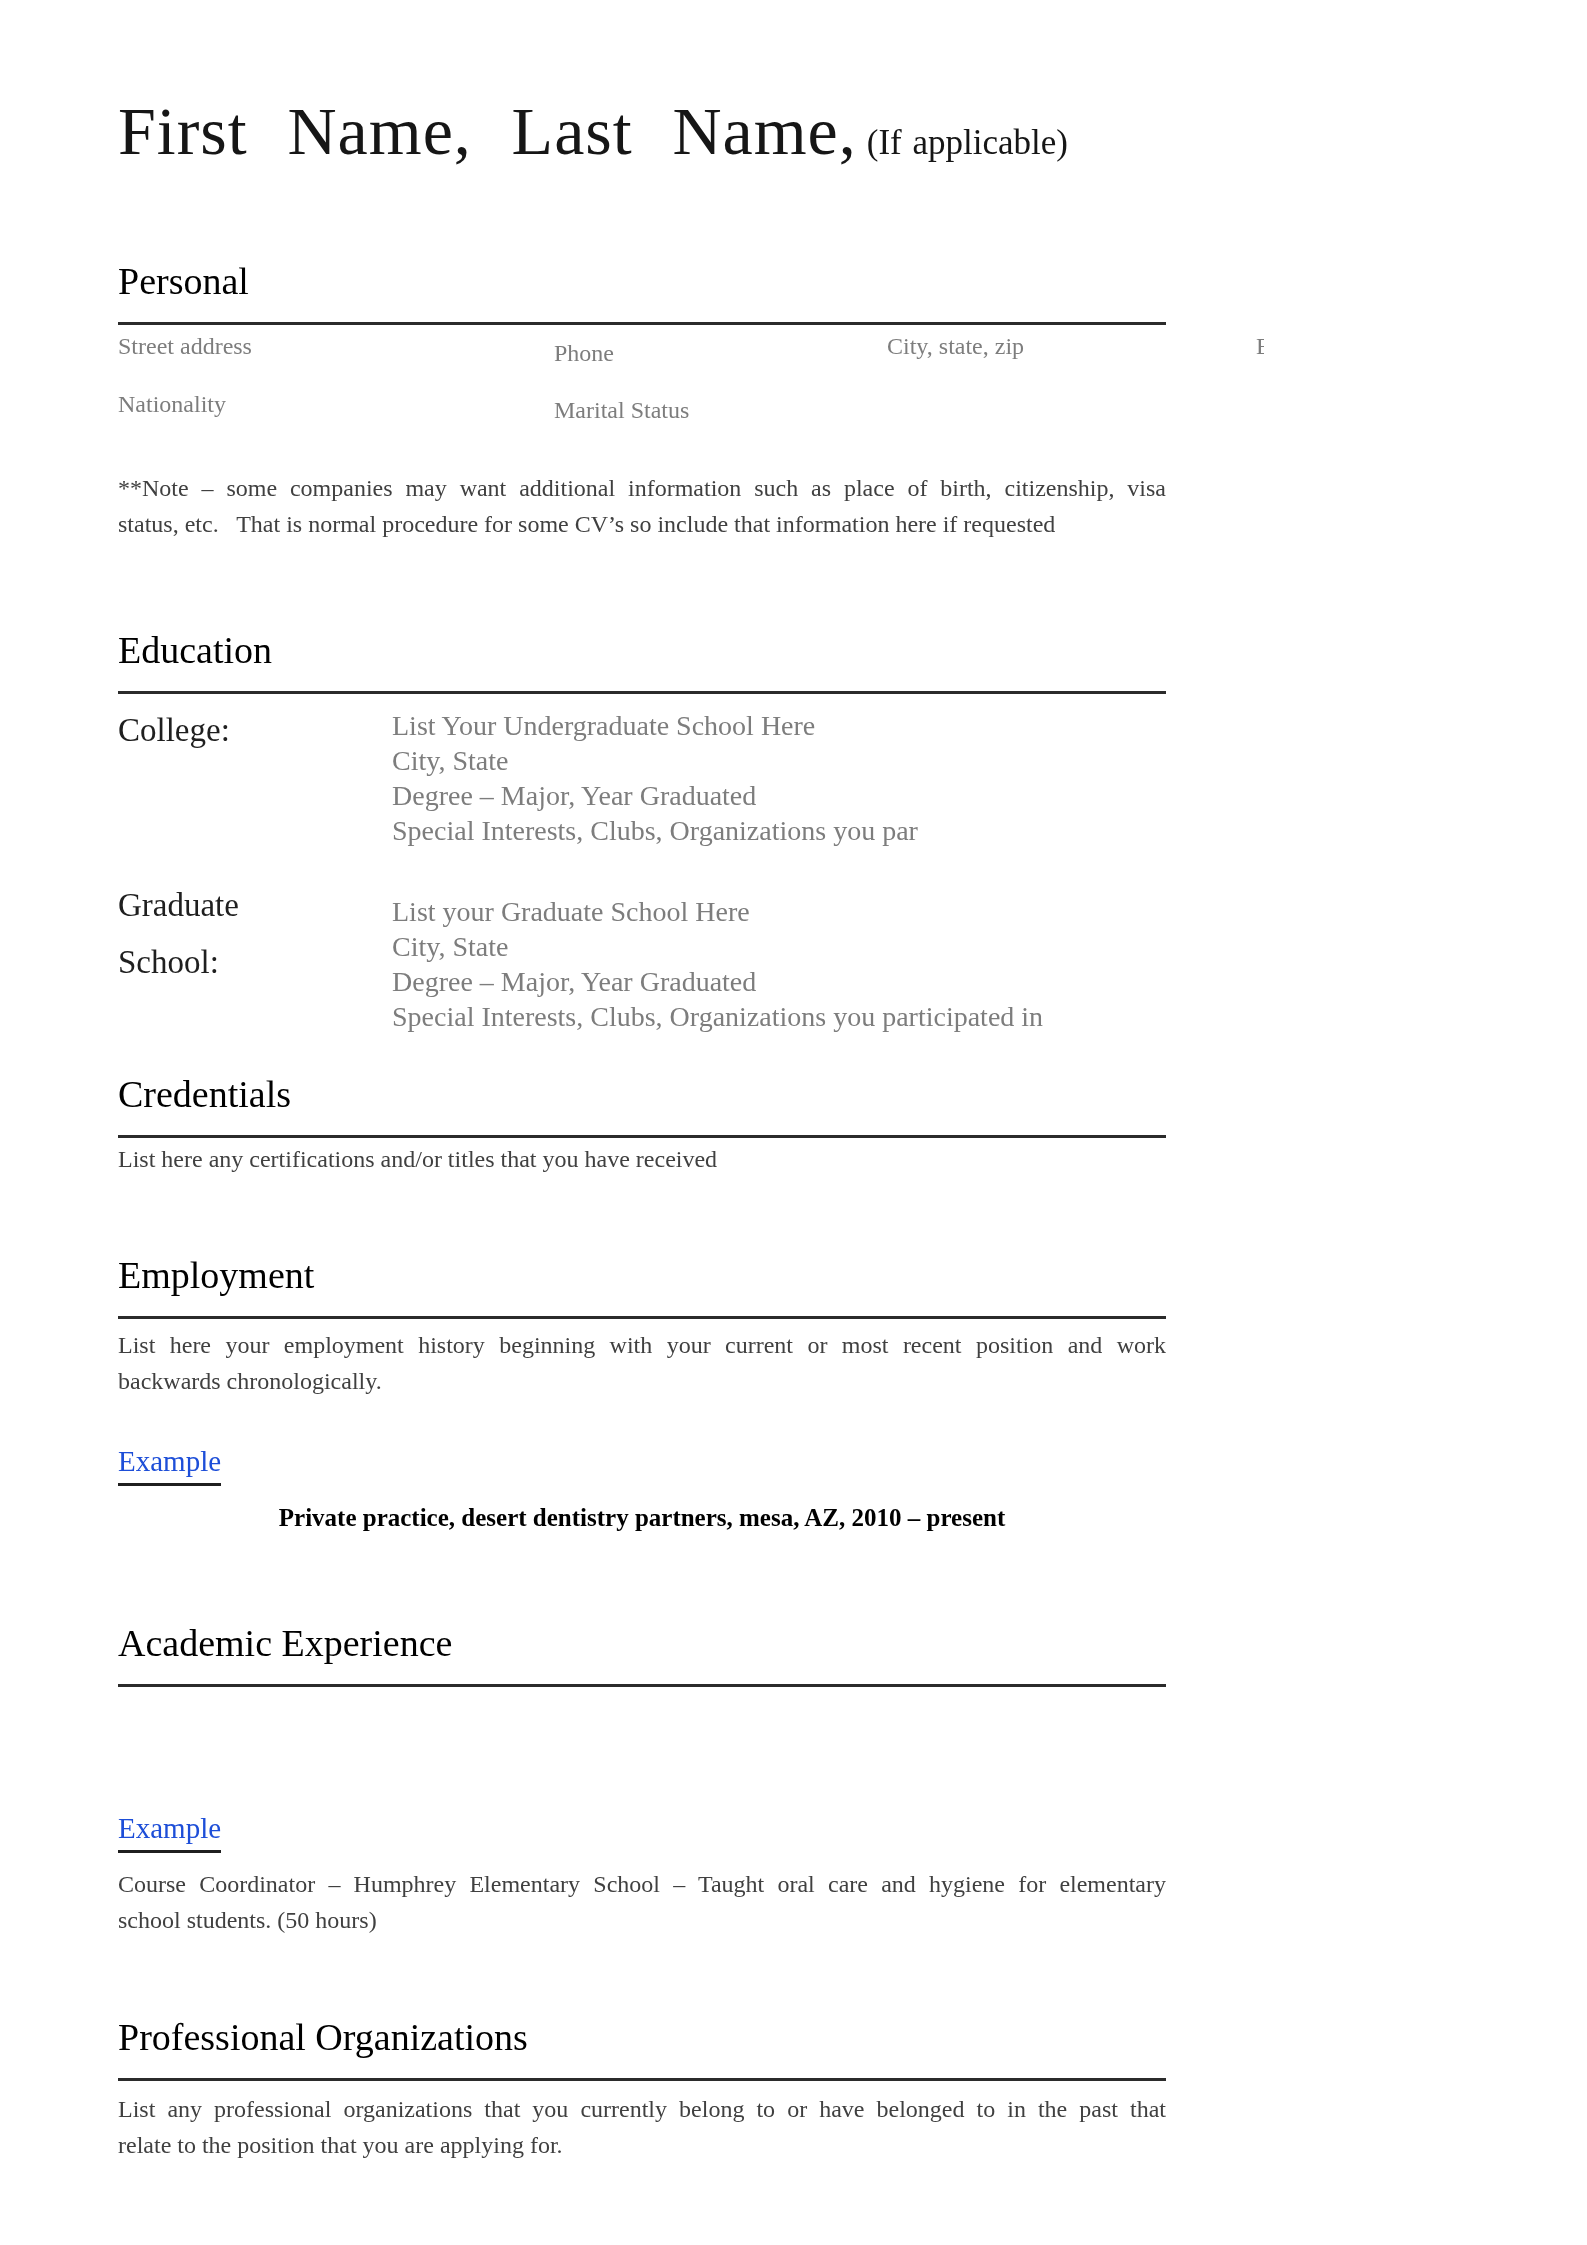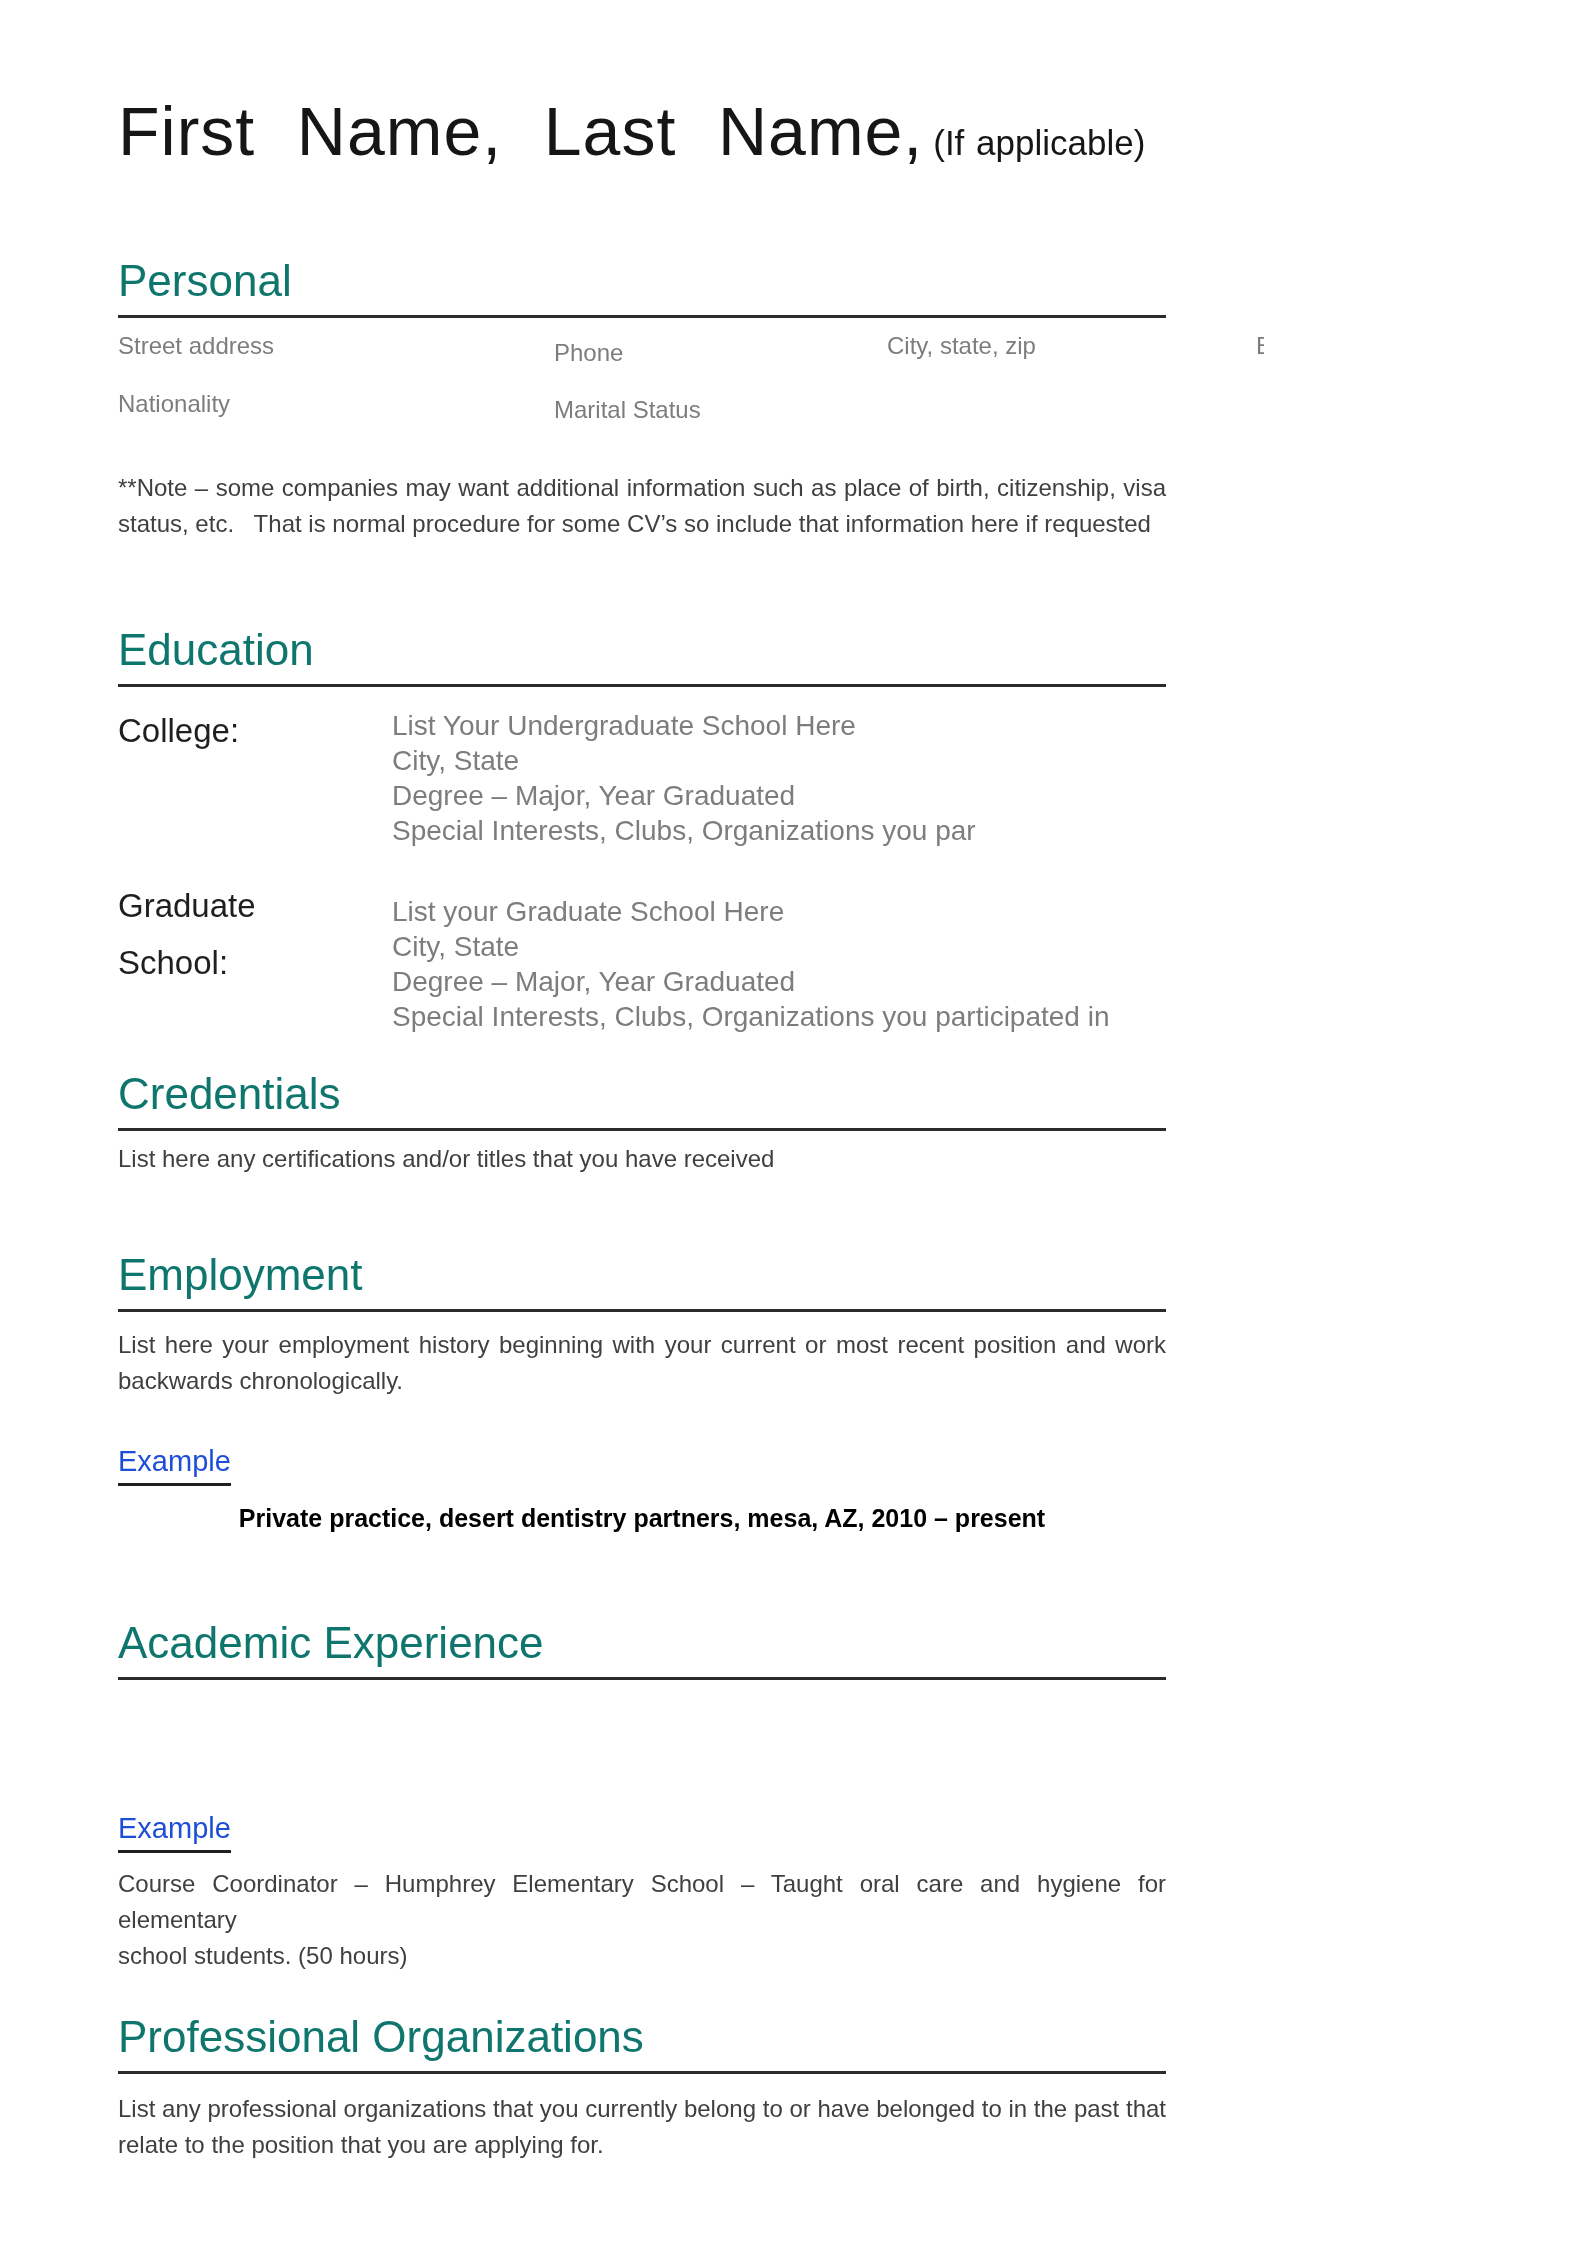--- a/index.html
+++ b/index.html
@@ -5,21 +5,21 @@
   html, body {
     margin: 0;
     padding: 0;
     background: #ffffff;
   }
   .page {
     position: relative;
     width: 1264px;
     height: 2245px;
     background: #ffffff;
-    font-family: Liberation Sans, sans-serif;
+    font-family: Liberation Serif, serif;
     color: #1f1f1f;
     overflow: hidden;
   }
   .abs {
     position: absolute;
     left: 118px;
     right: 98px;
   }
   
   .doc-title {
@@ -32,24 +32,24 @@
     white-space: nowrap;
   }
   .doc-title .suffix {
     font-size: 35px;
     letter-spacing: 0;
     word-spacing: 2px;
     margin-left: 10px;
   }
   
   .section-header {
-    font-size: 44px;
+    font-size: 38px;
     line-height: 42px;
-    color: #0f766e;
-    padding-bottom: 13px;
+    color: #000000;
+    padding-bottom: 20px;
     border-bottom: 3px solid #2b2b2b;
   }
   
   .gray { color: #404040; }
   .body-line {
     font-size: 24px;
     line-height: 36px;
     white-space: pre-wrap;
   }
   .jfull {

